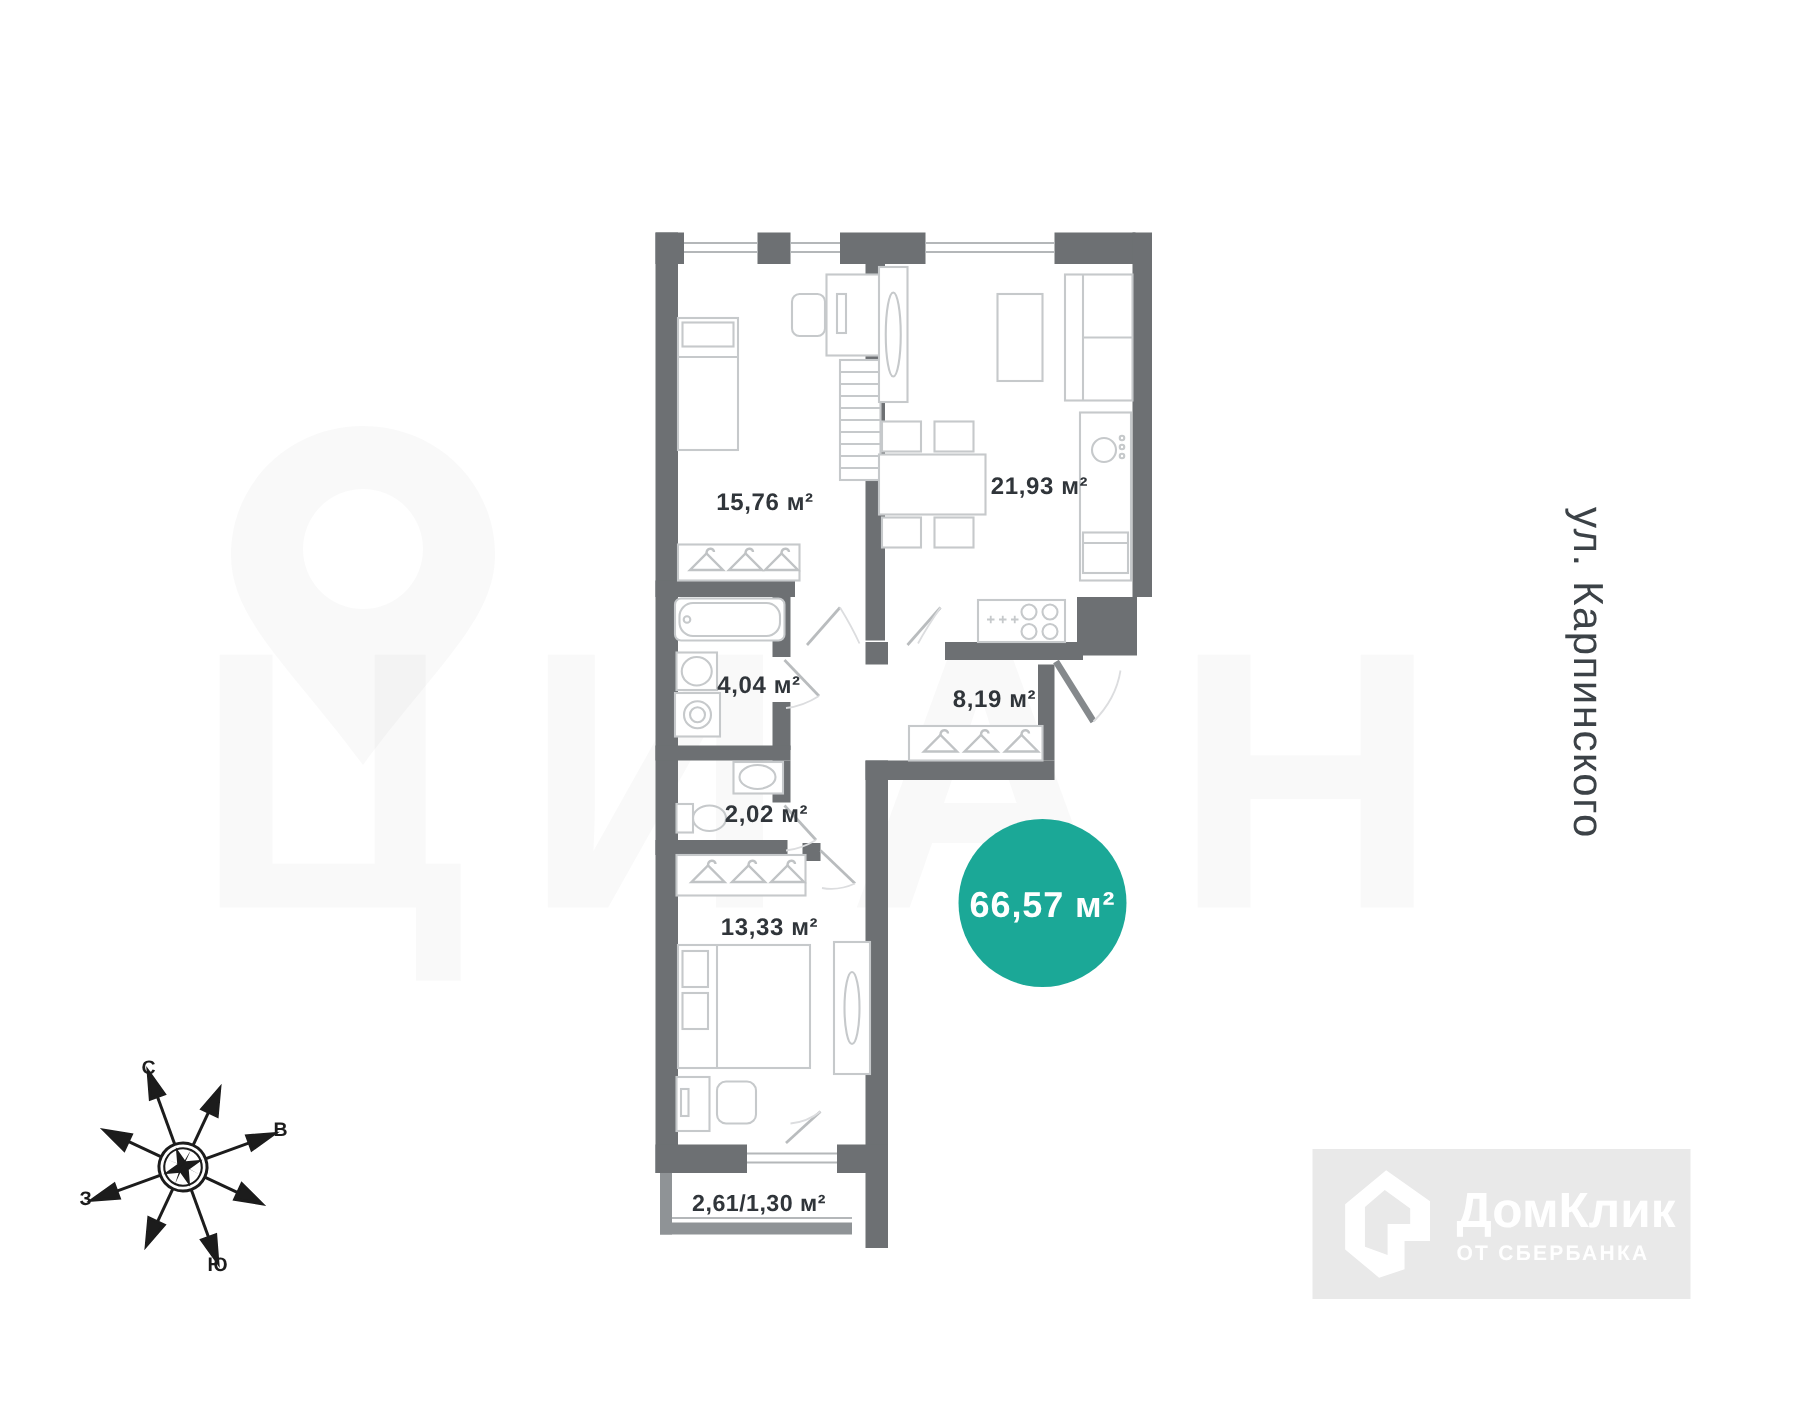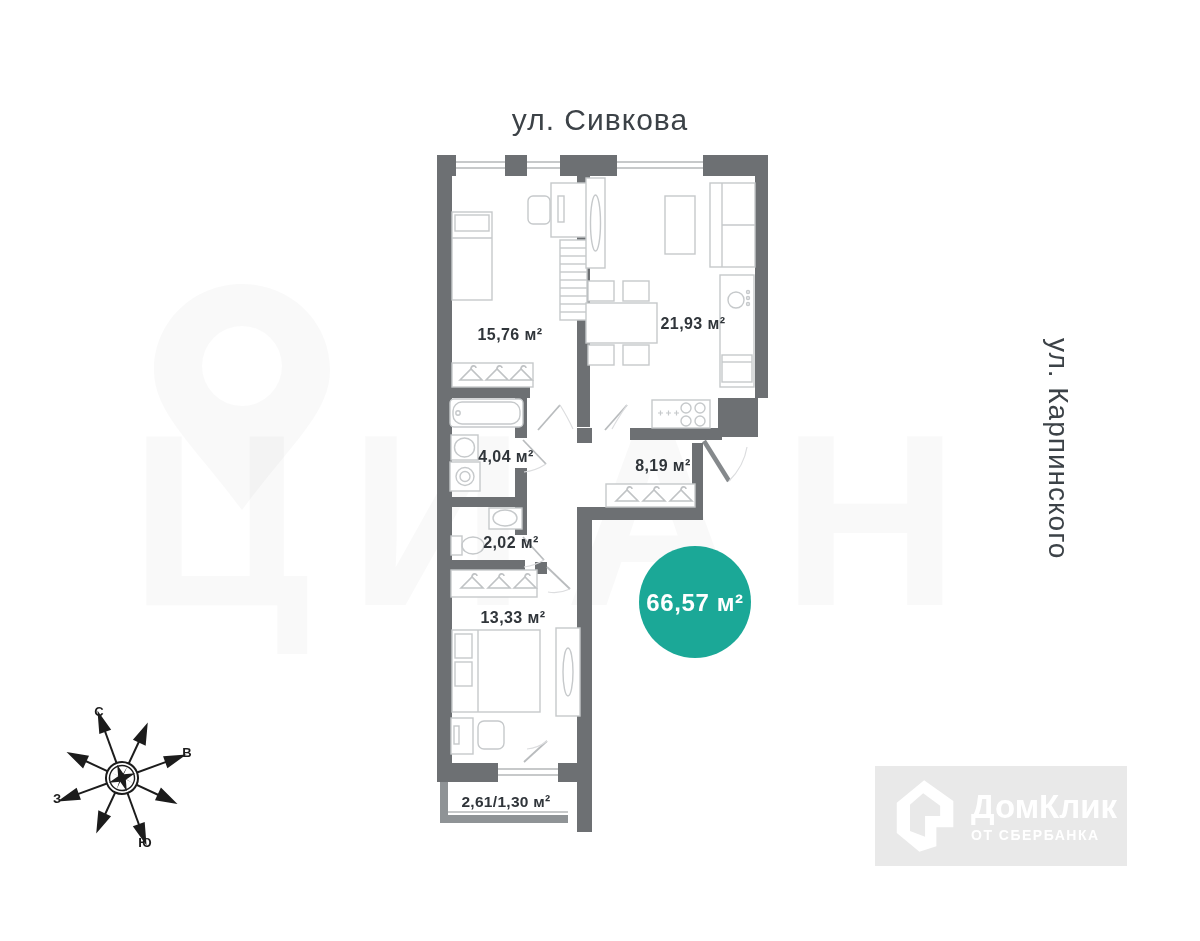--- a/index.html
+++ b/index.html
@@ -37,21 +37,20 @@
 <body>
 
 <div class="canvas">
 
   <div class="wm-text">ЦИАН</div>
   <svg class="wm-pin" width="180" height="230" viewBox="0 0 180 230">
     <path fill-rule="evenodd" fill="rgba(90,90,90,0.035)" d="M90,2 C41,2 2,40 2,88 C2,131 42,163 90,228 C138,163 178,131 178,88 C178,40 139,2 90,2 Z
          M90,44 a40,40 0 1 1 0,80 a40,40 0 1 1 0,-80 Z"></path>
   </svg>
 
-  <div class="street-top">ул. Сивкова</div>
   <div class="street-right">ул. Карпинского</div>
 
   <svg class="plan" width="1200" height="941" viewBox="0 0 1200 941">
     <defs>
       <g id="hanger" stroke="#c0c3c5" stroke-width="1.6" fill="none">
         <path d="M2,14 L13,3 L24,14 Z"></path>
         <path d="M13,3 C13,-1 18,-1 18,2"></path>
       </g>
     </defs>
 

